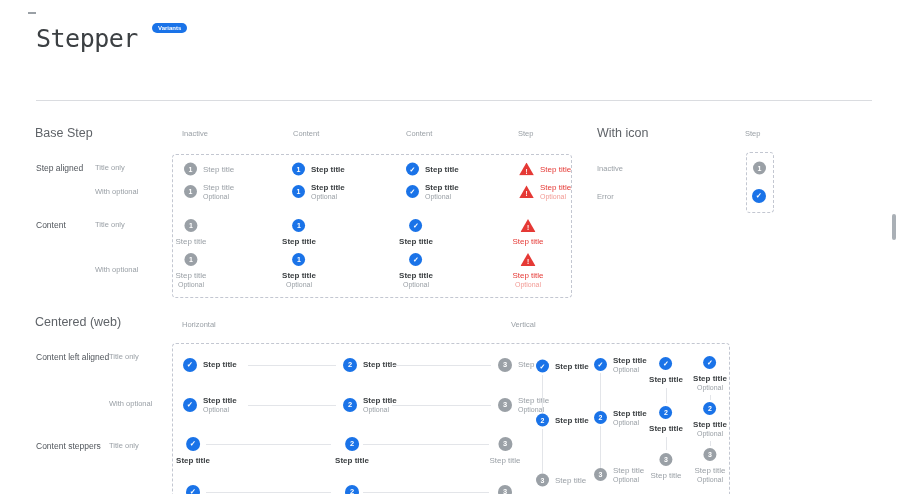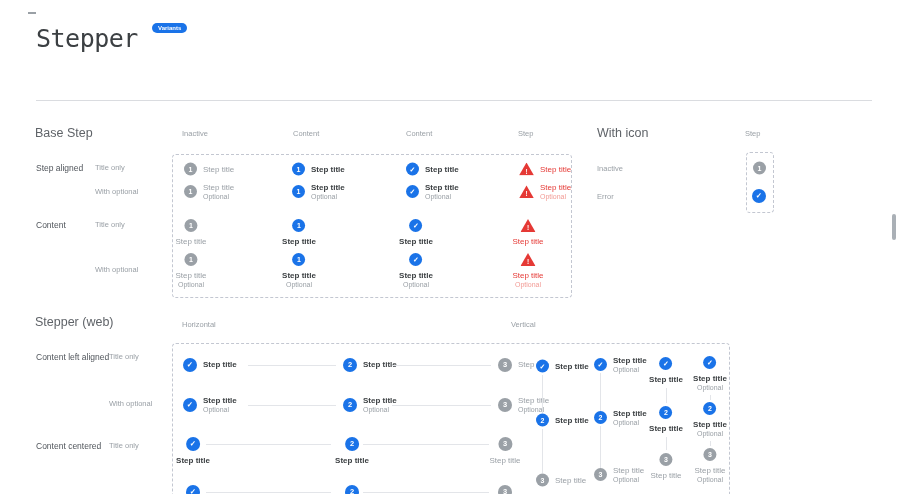--- a/index.html
+++ b/index.html
@@ -65,27 +65,27 @@
   <div class="rowvar" style="left:95px;top:220px">Title only</div>
   <div class="rowvar" style="left:95px;top:265px">With optional</div>
   <div class="dashed" style="left:172px;top:154px;width:398px;height:142px"></div>
 
   <div class="h2" style="left:597px;top:126px">With icon</div>
   <div class="colhead" style="left:745px;top:129px">Step</div>
   <div class="rowvar" style="left:597px;top:164px">Inactive</div>
   <div class="rowvar" style="left:597px;top:192px">Error</div>
   <div class="dashed" style="left:746px;top:152px;width:26px;height:59px"></div>
 
-  <div class="h2" style="left:35px;top:315px">Stepper (web)</div>
+  <div class="h2" style="left:35px;top:315px">Centered (web)</div>
   <div class="colhead" style="left:182px;top:320px">Horizontal</div>
   <div class="colhead" style="left:511px;top:320px">Vertical</div>
   <div class="rowgroup" style="left:36px;top:352px">Content left aligned</div>
   <div class="rowvar" style="left:109px;top:352px">Title only</div>
   <div class="rowvar" style="left:109px;top:399px">With optional</div>
-  <div class="rowgroup" style="left:36px;top:441px">Content centered</div>
+  <div class="rowgroup" style="left:36px;top:441px">Content steppers</div>
   <div class="rowvar" style="left:109px;top:441px">Title only</div>
   <div class="dashed" style="left:172px;top:343px;width:556px;height:175px"></div>
 
   <div class="scroll-thumb" style="left:892px;top:214px;height:26px"></div>
 <div class="step h inactive" style="left: 184px; top: 169px;">
       <span class="circ gray">1</span>
       <span class="tx">
         <span class="tt">Step title</span>
       </span>
     </div>

